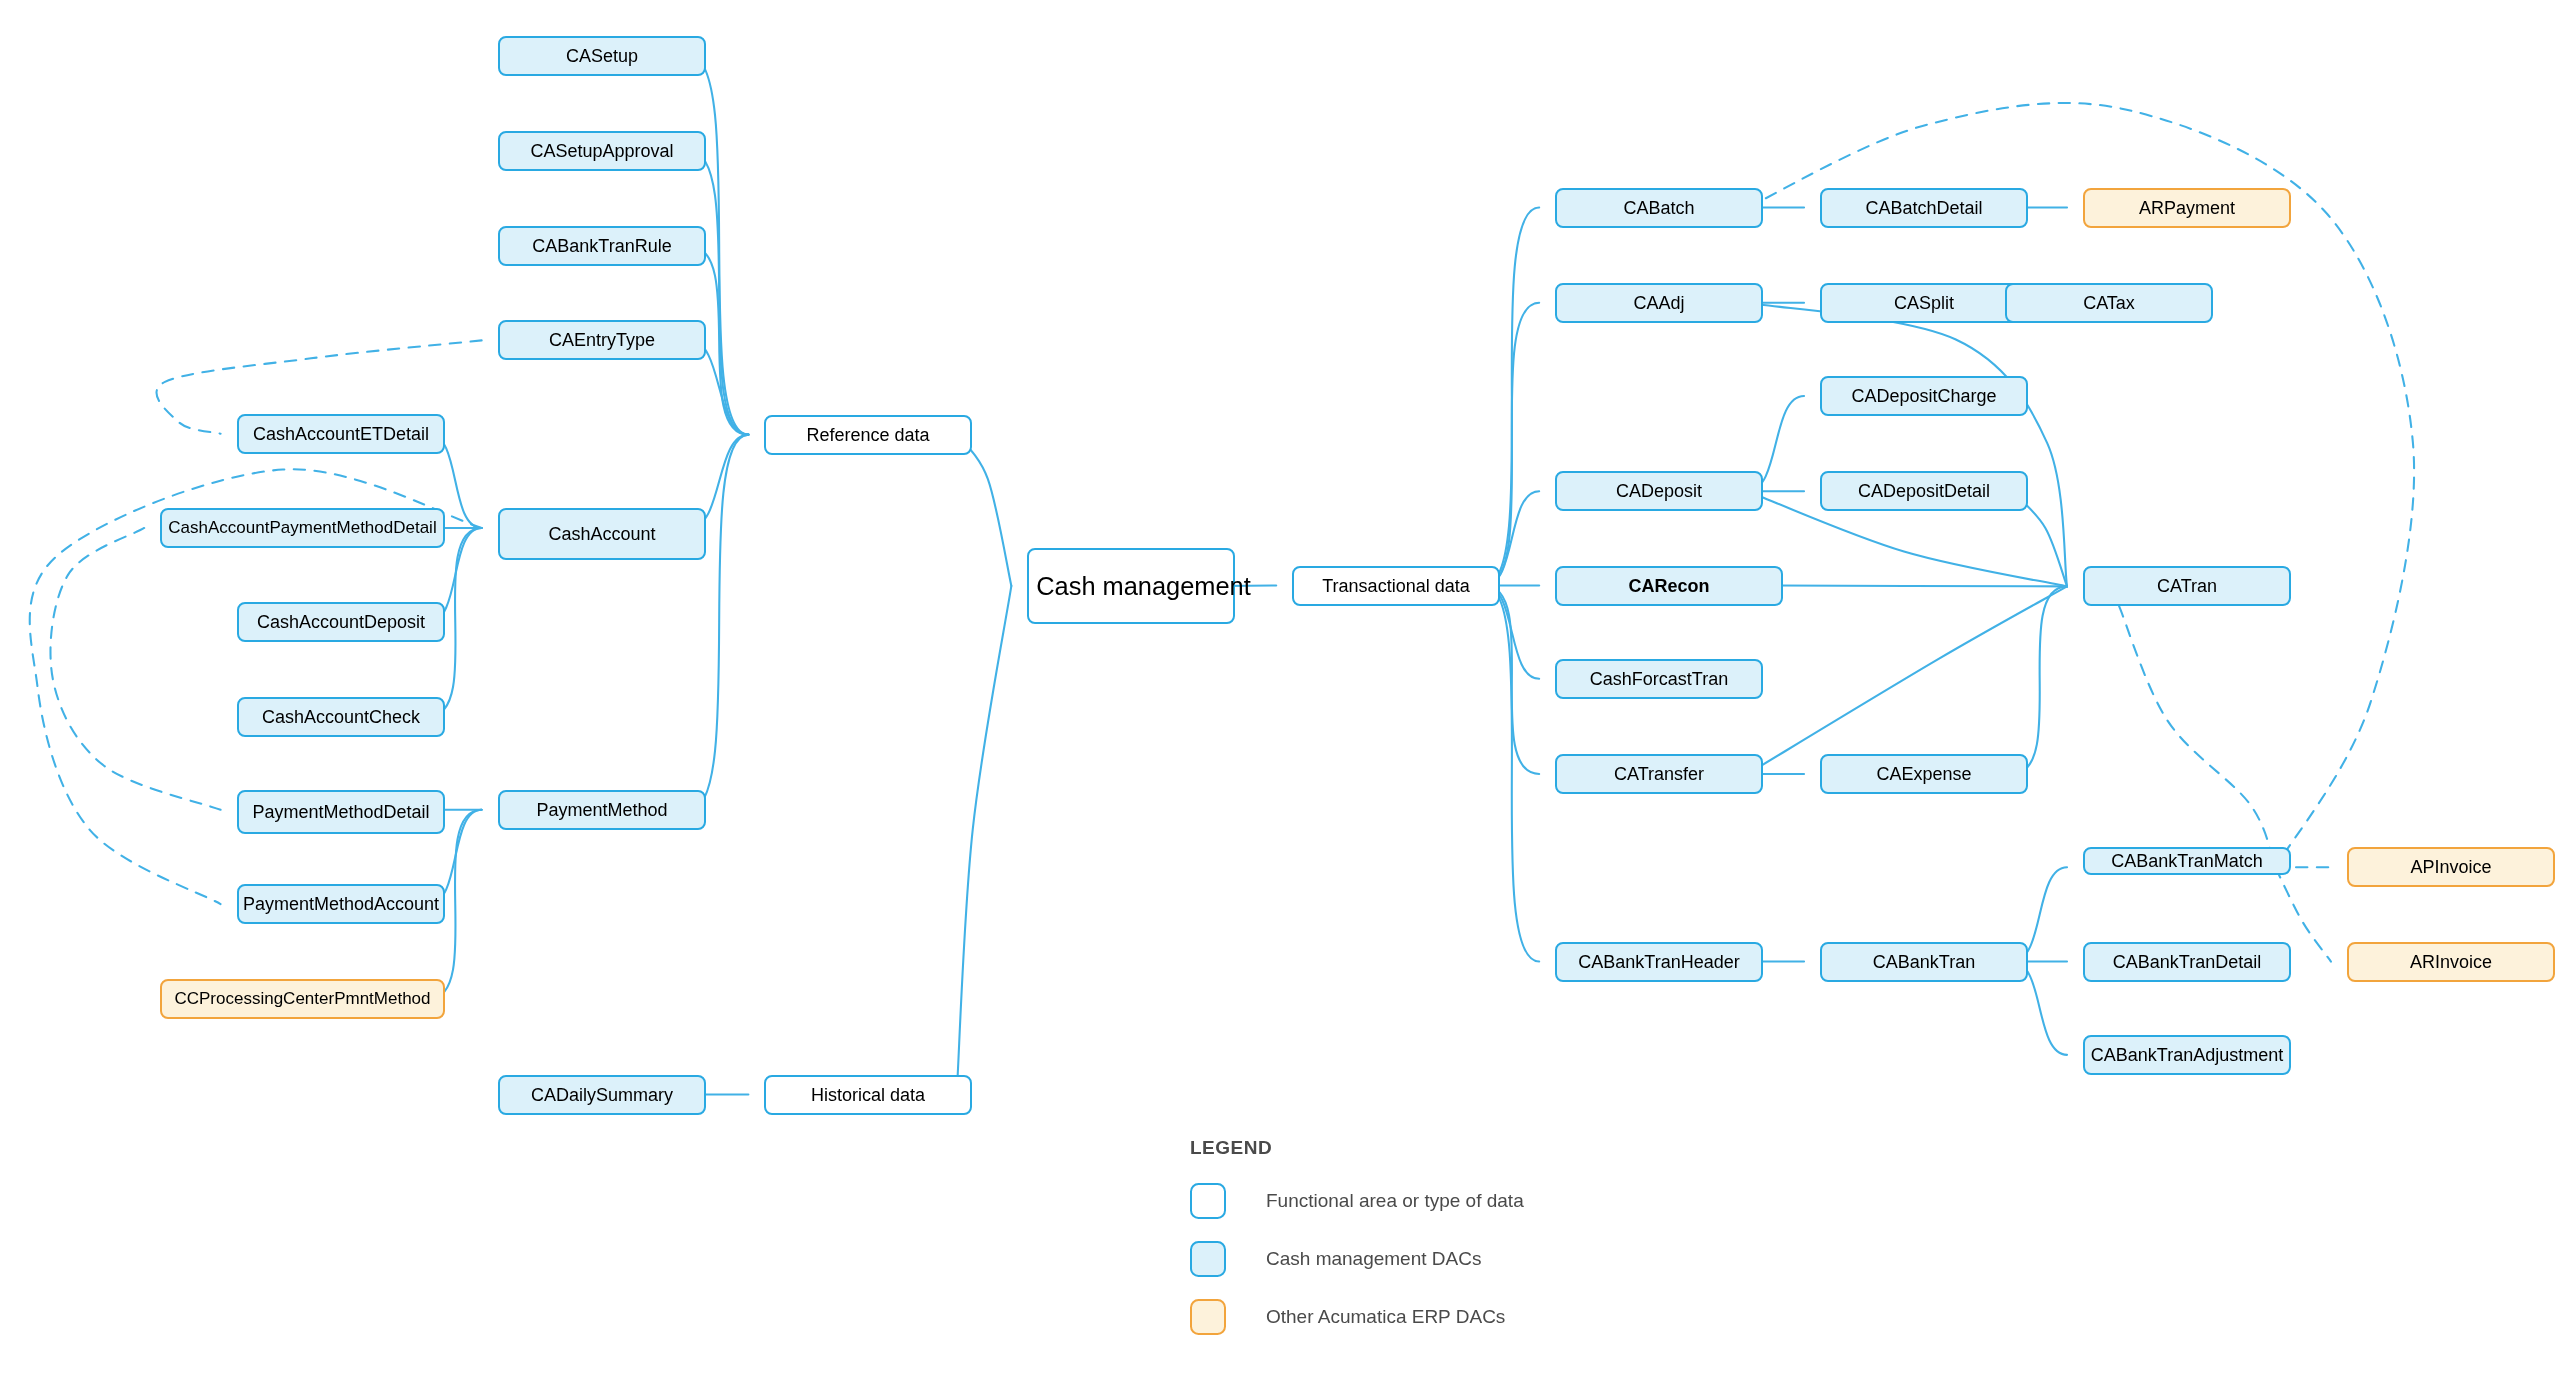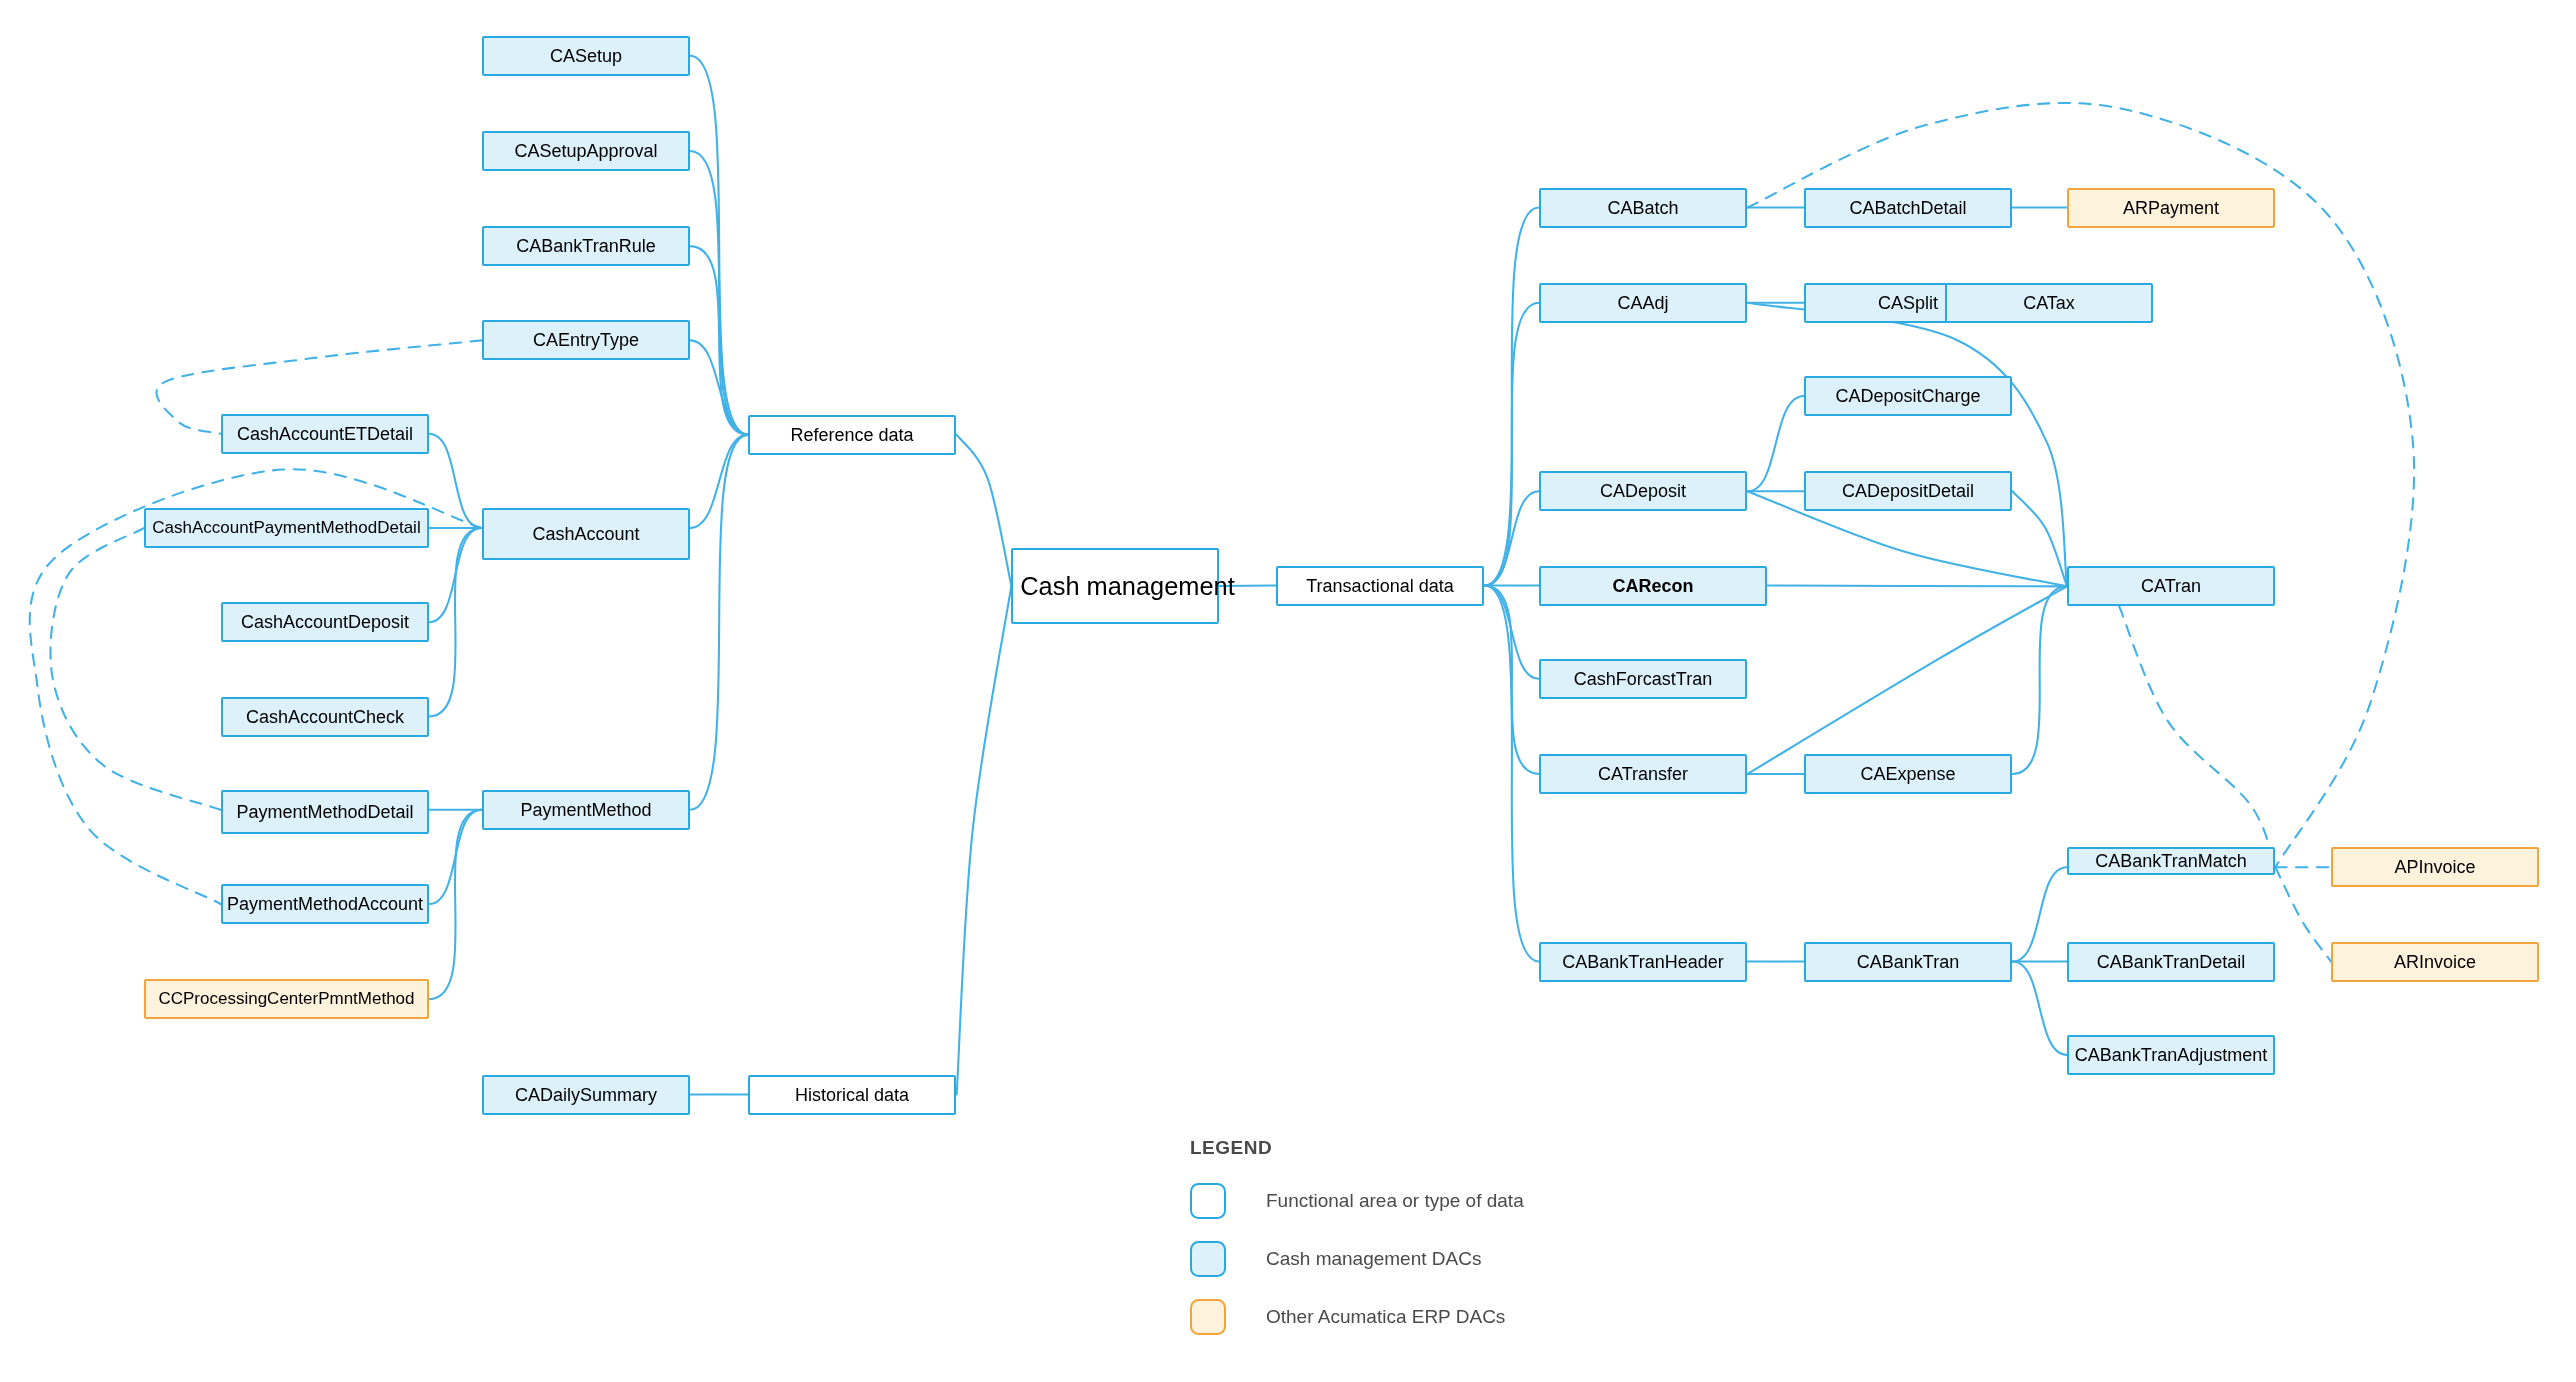--- a/index.html
+++ b/index.html
@@ -8,26 +8,27 @@
     width:2576px;height:1383px;
     background:#ffffff;
     font-family:"Liberation Sans", sans-serif;
     overflow:hidden;
   }
   #edge-layer{position:absolute;left:0;top:0;width:2576px;height:1383px;}
   .node{
     position:absolute;
     box-sizing:border-box;
     border:2.8px solid #29a9e2;
-    border-radius:2px;
+    border-radius:8px;
     background:#ffffff;
     display:flex;align-items:center;justify-content:center;
     font-size:18px;color:#000000;
     white-space:nowrap;
     z-index:2;
+    margin-left:16px;
   }
   .node.cash{background:#dcf1fa;}
   .node.other{background:#fdf2db;border-color:#f2a43c;}
   .node.main{font-size:25.4px;}
   .node.wide{font-size:17px;}
   #legend{position:absolute;left:1190px;top:1137px;z-index:2;}
   .legend-title{
     font-size:19px;font-weight:bold;color:#4a4a4a;
     letter-spacing:0.5px;height:22.6px;line-height:22.6px;
   }
@@ -160,21 +161,21 @@
       </div>
       <div class="node other" style="left: 2067px; top: 188px; width: 208px; height: 40px;">
         <span>ARPayment</span>
       </div>
       <div class="node cash" style="left: 1539px; top: 283px; width: 208px; height: 40px;">
         <span>CAAdj</span>
       </div>
       <div class="node cash" style="left: 1804px; top: 283px; width: 208px; height: 40px;">
         <span>CASplit</span>
       </div>
-      <div class="node cash" style="left: 1945px; top: 283px; width: 208px; height: 40px;">
+      <div class="node cash" style="left: 1989px; top: 283px; width: 208px; height: 40px;">
         <span>CATax</span>
       </div>
       <div class="node cash" style="left: 1804px; top: 376px; width: 208px; height: 40px;">
         <span>CADepositCharge</span>
       </div>
       <div class="node cash" style="left: 1539px; top: 471px; width: 208px; height: 40px;">
         <span>CADeposit</span>
       </div>
       <div class="node cash" style="left: 1804px; top: 471px; width: 208px; height: 40px;">
         <span>CADepositDetail</span>

